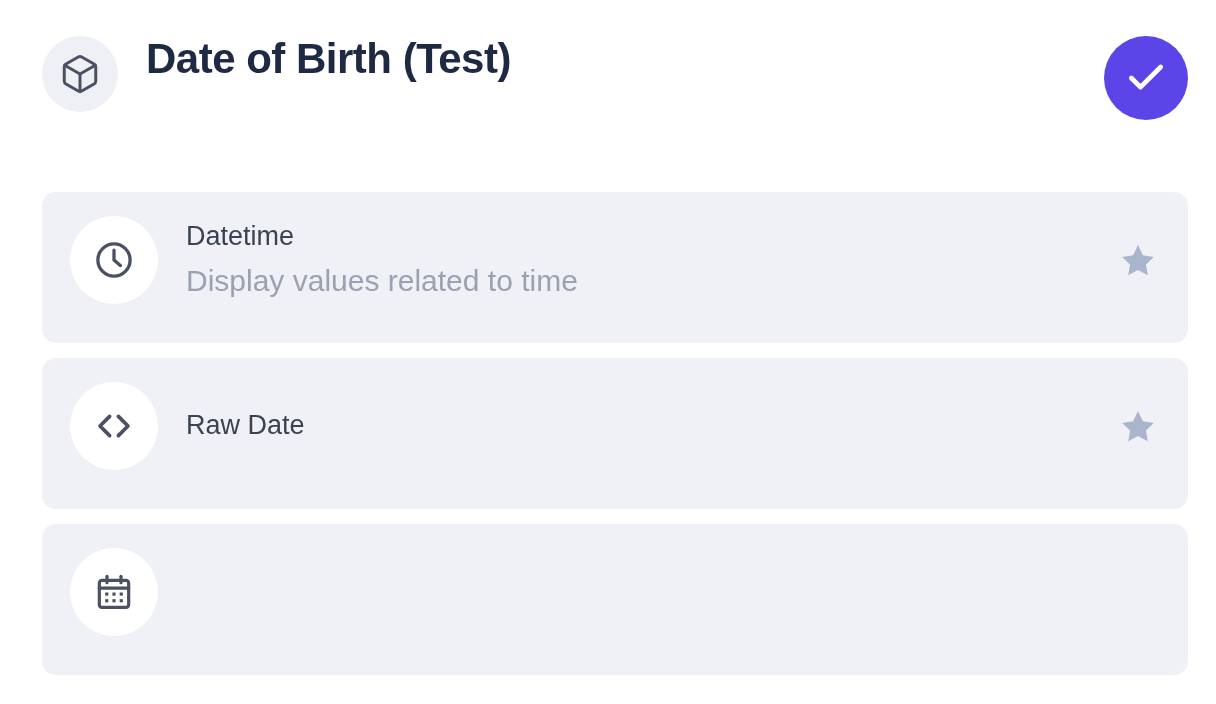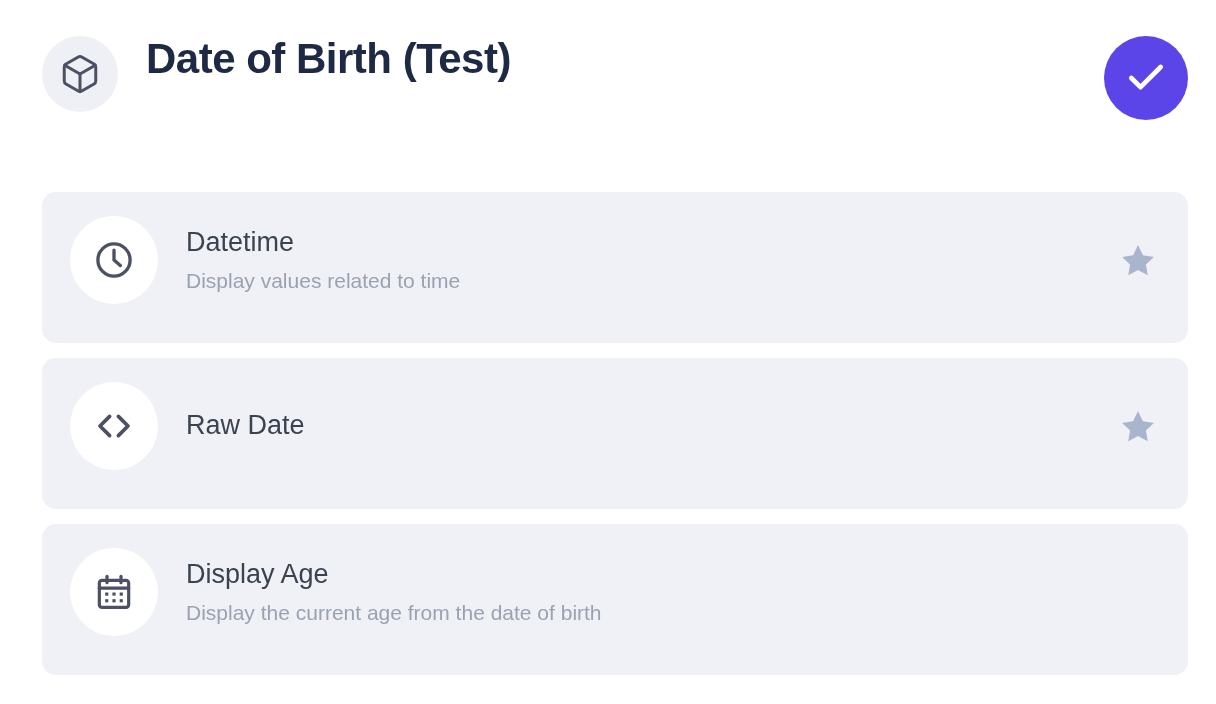--- a/index.html
+++ b/index.html
@@ -120,21 +120,21 @@
 
   .option-title {
     font-size: 27px;
     color: #3b4351;
     line-height: 1.2;
     white-space: nowrap;
   }
 
   .option-subtitle {
     margin-top: 10px;
-    font-size: 21px;
+    font-size: 30px;
     color: #9aa2b1;
     line-height: 1.2;
     white-space: nowrap;
   }
   .option-subtitle:empty { display: none; }
 
   .favorite-star {
     flex: 0 0 auto;
     margin-left: 20px;
     display: flex;
@@ -221,24 +221,20 @@
           <line x1="7.8" y1="2.6" x2="7.8" y2="6.4"></line>
           <line x1="16.2" y1="2.6" x2="16.2" y2="6.4"></line>
           <rect x="6.7" y="12.3" width="1.9" height="1.9" fill="#4b5162" stroke="none"></rect>
           <rect x="11.05" y="12.3" width="1.9" height="1.9" fill="#4b5162" stroke="none"></rect>
           <rect x="15.4" y="12.3" width="1.9" height="1.9" fill="#4b5162" stroke="none"></rect>
           <rect x="6.7" y="16.3" width="1.9" height="1.9" fill="#4b5162" stroke="none"></rect>
           <rect x="11.05" y="16.3" width="1.9" height="1.9" fill="#4b5162" stroke="none"></rect>
           <rect x="15.4" y="16.3" width="1.9" height="1.9" fill="#4b5162" stroke="none"></rect>
         </svg>
       </div>
-      <div class="option-text">
-        <div class="option-title">Display Age</div>
-        <div class="option-subtitle">Display the current age from the date of birth</div>
-      </div>
       <div class="favorite-star hidden">
         <svg width="38" height="38" viewBox="0 0 24 24" fill="#a9b5cd" stroke="none">
           <polygon points="12 2.6 15.09 9.05 22 10.04 17 14.8 18.18 21.6 12 18.35 5.82 21.6 7 14.8 2 10.04 8.91 9.05"></polygon>
         </svg>
       </div>
     </div>
 
   </div>
 </div>
 

